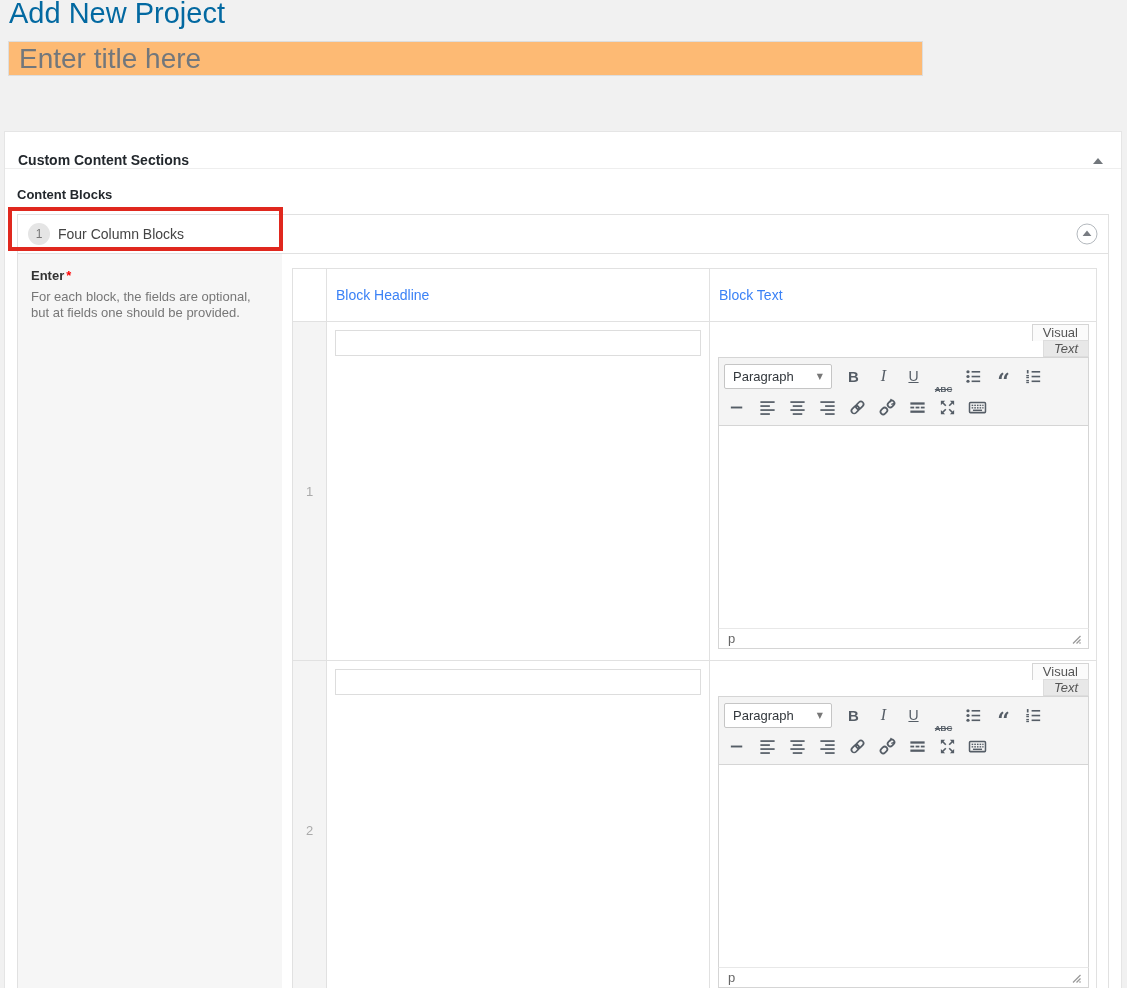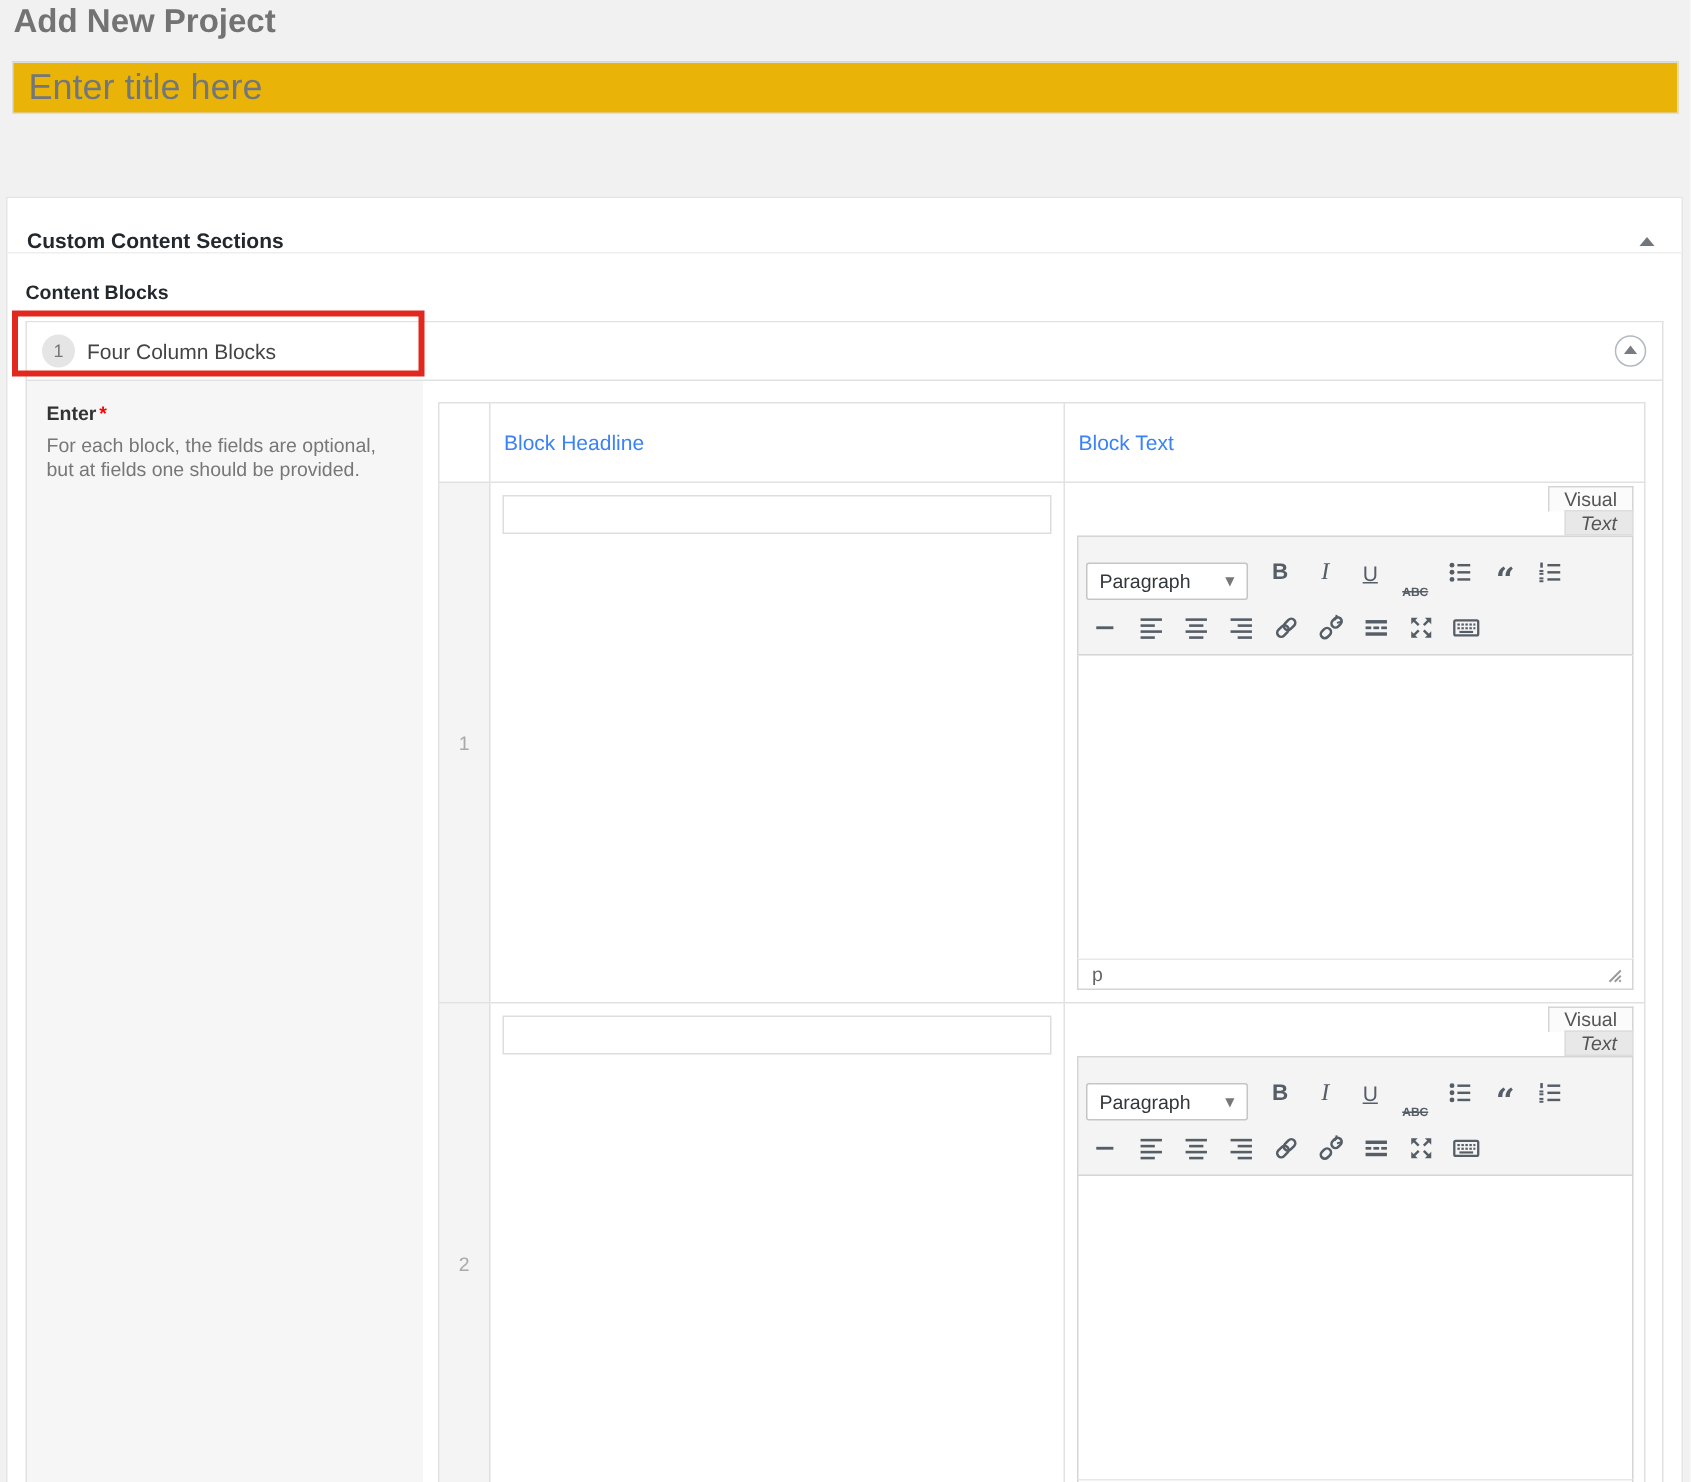--- a/index.html
+++ b/index.html
@@ -6,26 +6,26 @@
   html,body { width:1127px; height:988px; }
   body {
     background:#f1f1f1;
     font-family:"Liberation Sans", sans-serif;
     font-size:13px; color:#444;
     position:relative; overflow:hidden;
   }
   
   .page-title {
     position:absolute; left:9px; top:0px;
-    font-size:22px; font-weight:700; color:#737373; line-height:27px;
+    font-size:29px; font-weight:400; color:#0369a1; line-height:27px;
   }
   .title-input {
-    position:absolute; left:8px; top:41px; width:1111px; height:35px;
-    border:1px solid #ddd; background:#eab308; padding:3px 10px;
-    font-size:24px; font-family:"Liberation Sans",sans-serif; color:#32373c;
+    position:absolute; left:8px; top:41px; width:915px; height:35px;
+    border:1px solid #ddd; background:#fdba74; padding:3px 10px;
+    font-size:28px; font-family:"Liberation Sans",sans-serif; color:#32373c;
     outline:none;
   }
   .title-input::placeholder { color:#72777c; opacity:1; }
 
   
   .metabox {
     position:absolute; left:4px; top:131px; width:1118px; height:861px;
     background:#fff; border:1px solid #e5e5e5;
   }
   .metabox-header {
@@ -95,21 +95,21 @@
     height:28px; margin-left:6px; padding:0 10px; font-size:13px; color:#555;
     font-family:"Liberation Sans",sans-serif; cursor:pointer;
   }
   .editor-tab.active { background:#fbfbfb; border:1px solid #d5d5d5; border-bottom:none; margin-bottom:-1px; padding-bottom:1px; }
   .editor-tab.inactive { background:#e8e8e8; border:1px solid #ddd;font-style:italic; }
   .toolbar-grp { background:#f4f4f4; border:1px solid #d5d5d5; padding:2px 0 3px; position:relative; z-index:1; }
   .mce-row { display:flex; align-items:center; padding:3px 3px 2px 5px; }
   .format-select {
     width:108px; height:25px; background:#fff; border:1px solid #c5c5c5; border-radius:2px;
     display:flex; align-items:center; padding:0 8px; font-size:13px; color:#32373c;
-    margin-right:8px; cursor:pointer; flex:0 0 auto;margin-top:12px;
+    margin-right:8px; cursor:pointer; flex:0 0 auto;
   }
   .format-select .caret { margin-left:auto; font-size:8px; color:#777; font-family:"DejaVu Sans",sans-serif; }
   .mce-btn {
     width:27px; height:26px; display:flex; align-items:center; justify-content:center;
     background:transparent; border:none; color:#555d66; cursor:pointer; margin-right:3px; flex:0 0 auto;
   }
   .mce-btn svg { display:block; }
   .g-bold { font-weight:bold; font-size:15px; color:#555d66; }
   .g-italic { font-family:"Liberation Serif",serif; font-style:italic; font-size:16px; color:#555d66; }
   .g-underline { font-size:14px; text-decoration:underline; color:#555d66; }

